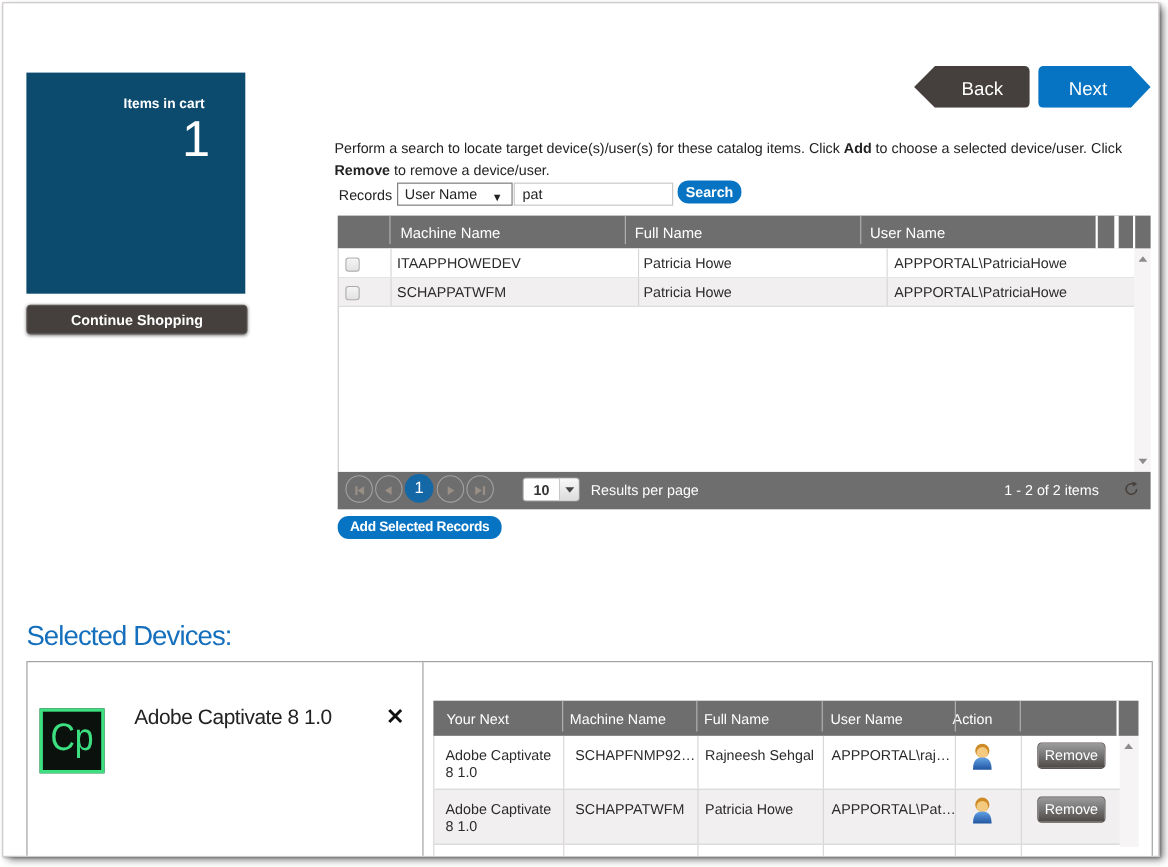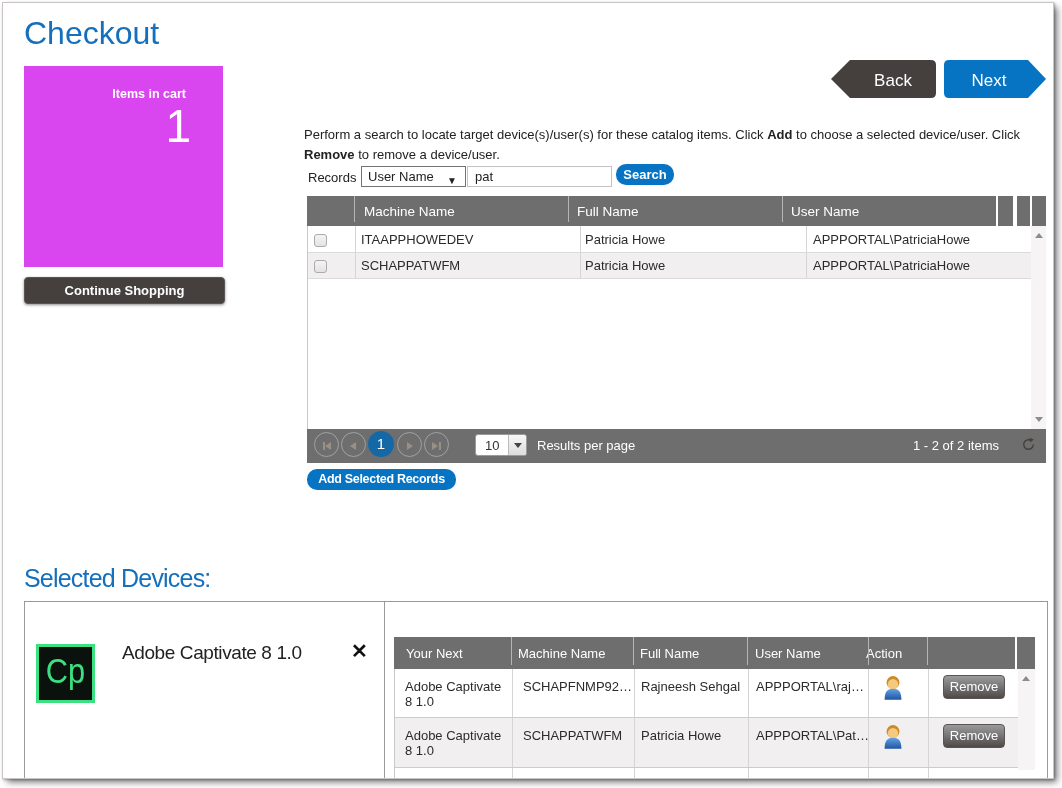--- a/index.html
+++ b/index.html
@@ -5,21 +5,21 @@
   * { margin:0; padding:0; box-sizing:border-box; }
   html,body { width:1062px; height:788px; background:#fff; font-family:"Liberation Sans", sans-serif; overflow:hidden; }
   #page { position:absolute; left:2px; top:2px; width:1052px; height:777px;
           background:#fff; border:1px solid #c9c4c6;
           box-shadow:4px 4px 7px -1px rgba(0,0,0,.55), 1px 1px 2px rgba(0,0,0,.25);
           overflow:hidden; }
   .abs { position:absolute; }
   .blue-h { color:#146fbc; }
   
   #h1 { left:21px; top:12px; font-size:32px; }
-  #cart { left:21px; top:63px; width:199px; height:201px; background:#d946ef; color:#fff; text-align:right; }
+  #cart { left:21px; top:63px; width:199px; height:201px; background:#0c4a6e; color:#fff; text-align:right; }
   #cart .lbl { position:absolute; top:21px; right:37px; font-size:12.5px; font-weight:bold; }
   #cart .num { position:absolute; top:33px; right:32px; font-size:46px; }
   #contbtn { left:21px; top:274px; width:201px; height:27px; background:#45403e; border:1px solid #5a5553;
              border-radius:4px; color:#fff; font-size:13px; font-weight:bold; text-align:center; line-height:25px;
              box-shadow:0 1px 3px rgba(0,0,0,.45); }
   
   #h2 { left:300px; top:51px; font-size:24px; line-height:28px; letter-spacing:-0.3px; }
   #para { left:301px; top:122px; width:745px; font-size:13px; color:#222; line-height:19.5px; }
   
   #filterlbl { left:305px; top:167px; font-size:13px; color:#222; }
@@ -47,21 +47,21 @@
   .vsb { position:absolute; background:#f6f4f5; }
   .sarr { position:absolute; width:0; height:0; left:4px; }
   .up { border-left:4px solid transparent; border-right:4px solid transparent; border-bottom:5px solid #8d8b8c; }
   .dn { border-left:4px solid transparent; border-right:4px solid transparent; border-top:5px solid #8d8b8c; }
   
   #g1pager { left:0; top:233px; width:739px; height:34px; background:#6e6e6e; }
   .pcirc { position:absolute; top:2.5px; width:25px; height:25px; border:1px solid #a2a2a2; border-radius:50%; }
   #pactive { position:absolute; top:2px; width:26px; height:26px; background:#1568a6; border-radius:50%;
              color:#fff; font-size:15px; text-align:center; line-height:26px; }
   #psel { position:absolute; left:168px; top:5px; width:52px; height:22px; background:#fff; border:1px solid #9b9b9b;
-          border-radius:3px; font-size:13px; color:#333; }
+          border-radius:3px; font-size:13px; color:#333;font-weight:bold; }
   #psel .n { position:absolute; left:9px; top:3px; }
   #psel .dd { position:absolute; right:0; top:0; width:18px; height:20px; background:linear-gradient(#f8f8f8,#dcdcdc);
               border-left:1px solid #bbb; border-radius:0 3px 3px 0; }
   #psel .dd:after { content:""; position:absolute; left:5px; top:8px; border-left:4px solid transparent;
                     border-right:4px solid transparent; border-top:5px solid #444; }
   .ptxt { position:absolute; color:#fff; font-size:13px; top:9px; }
   .pbar { position:absolute; top:9px; width:2px; height:8px; background:#998f85; }
   .ptri-l { position:absolute; top:9px; width:0; height:0; border-top:4px solid transparent;
             border-bottom:4px solid transparent; border-right:6px solid #998f85; }
   .ptri-r { position:absolute; top:9px; width:0; height:0; border-top:4px solid transparent;
@@ -91,21 +91,20 @@
   .g2r2 { position:absolute; left:0; top:49px; width:623px; height:50px; background:#f1eff0; border-bottom:1px solid #ccc; }
   .g2r3 { position:absolute; left:0; top:99px; width:623px; height:12px; background:#fff; }
   .c2text { position:absolute; font-size:13px; color:#2b2b2b; top:10px; }
   .rmbtn { position:absolute; left:548px; top:6px; width:62px; height:24px; border-radius:4px;
            background:linear-gradient(#9b9b9b,#787878 45%,#4e4946); border:1px solid #5a5552;
            color:#fff; font-size:13px; text-align:center; line-height:21px; }
 </style>
 </head>
 <body>
 <div id="page">
-  <div class="abs blue-h" id="h1">Checkout</div>
   <div class="abs" id="cart">
     <div class="lbl">Items in cart</div>
     <div class="num">1</div>
   </div>
   <div class="abs" id="contbtn">Continue Shopping</div>
 
   <div class="abs" id="para">Perform a search to locate target device(s)/user(s) for these catalog items. Click <b>Add</b> to choose a selected device/user. Click<br><b>Remove</b> to remove a device/user.</div>
 
   <div class="abs" id="filterlbl">Records By:</div>
   <div class="abs" id="sel">User Name<span class="arr">▼</span></div>

